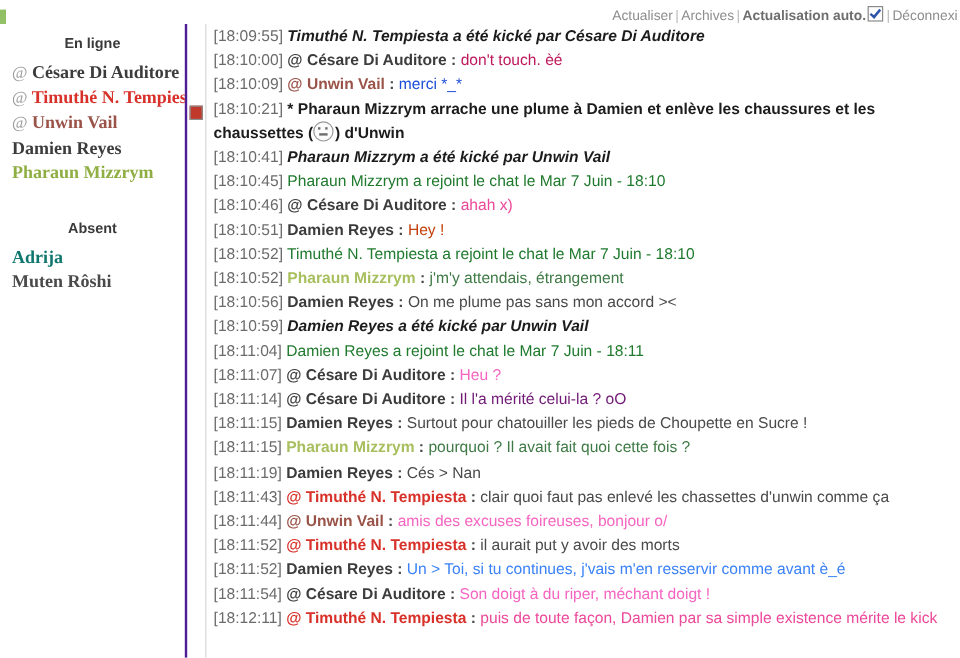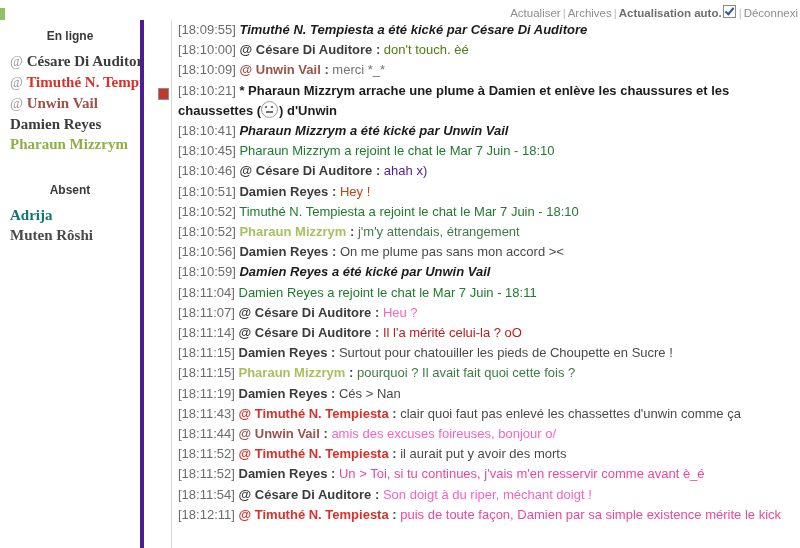--- a/index.html
+++ b/index.html
@@ -105,24 +105,24 @@
     top: 20px;
     right: 0;
     bottom: 0;
   }
 
   
   .sidebar {
     position: absolute;
     left: 0;
     top: 0;
-    width: 144px;
+    width: 156px;
     height: 528px;
     box-sizing: border-box;
-    border-right: 4px solid #4c1d95;
+    border-right: 2px solid #4c1d95;
     background: #fff;
     overflow: hidden;
   }
   .sidebar-inner {
     padding: 6px 6px 0 6px;
   }
   .group-title {
     text-align: center;
     font-family: "Liberation Sans", "DejaVu Sans", sans-serif;
     font-weight: bold;
@@ -275,40 +275,40 @@
             <div class="user-row" style="color: rgb(74, 74, 74);"><span>Muten Rôshi</span></div>
           </div>
       </div>
     </div>
 
     <div class="gutter-img"></div>
 
     <div class="chatpane">
       <div class="chat-list" id="chat-list">
           <div class="msg kick"><span class="ts">[18:09:55]</span> <span class="sys">Timuthé N. Tempiesta a été kické par Césare Di Auditore</span></div>
-          <div class="msg say"><span class="ts">[18:10:00]</span> <span class="nm" style="color:#3c3c3c">@ Césare Di Auditore</span><span class="colon"> : </span><span class="txt" style="color:#4d7c0f">don't touch. èé</span></div>
-          <div class="msg say"><span class="ts">[18:10:09]</span> <span class="nm" style="color:#9a5348">@ Unwin Vail</span><span class="colon"> : </span><span class="txt" style="color:#737373">merci *_*</span></div>
+          <div class="msg say"><span class="ts">[18:10:00]</span> <span class="nm" style="color:#3c3c3c">@ Césare Di Auditore</span><span class="colon"> : </span><span class="txt" style="color:#be185d">don't touch. èé</span></div>
+          <div class="msg say"><span class="ts">[18:10:09]</span> <span class="nm" style="color:#9a5348">@ Unwin Vail</span><span class="colon"> : </span><span class="txt" style="color:#1d4ed8">merci *_*</span></div>
           <div class="msg action"><span class="ts">[18:10:21]</span> <span class="sys">* Pharaun Mizzrym arrache une plume à Damien et enlève les chaussures et les chaussettes (</span><span class="emote"></span><span class="sys">) d'Unwin</span></div>
           <div class="msg kick"><span class="ts">[18:10:41]</span> <span class="sys">Pharaun Mizzrym a été kické par Unwin Vail</span></div>
           <div class="msg join"><span class="ts">[18:10:45]</span> <span class="sys">Pharaun Mizzrym a rejoint le chat le Mar 7 Juin - 18:10</span></div>
-          <div class="msg say"><span class="ts">[18:10:46]</span> <span class="nm" style="color:#3c3c3c">@ Césare Di Auditore</span><span class="colon"> : </span><span class="txt" style="color:#4c1d95">ahah x)</span></div>
+          <div class="msg say"><span class="ts">[18:10:46]</span> <span class="nm" style="color:#3c3c3c">@ Césare Di Auditore</span><span class="colon"> : </span><span class="txt" style="color:#ec4899">ahah x)</span></div>
           <div class="msg say"><span class="ts">[18:10:51]</span> <span class="nm" style="color:#3c3c3c">Damien Reyes</span><span class="colon"> : </span><span class="txt" style="color:#c2410c">Hey !</span></div>
           <div class="msg join"><span class="ts">[18:10:52]</span> <span class="sys">Timuthé N. Tempiesta a rejoint le chat le Mar 7 Juin - 18:10</span></div>
           <div class="msg say"><span class="ts">[18:10:52]</span> <span class="nm" style="color:#a8bf5e">Pharaun Mizzrym</span><span class="colon"> : </span><span class="txt" style="color:#3f7a46">j'm'y attendais, étrangement</span></div>
           <div class="msg say"><span class="ts">[18:10:56]</span> <span class="nm" style="color:#3c3c3c">Damien Reyes</span><span class="colon"> : </span><span class="txt" style="color:#4a4a4a">On me plume pas sans mon accord &gt;&lt;</span></div>
           <div class="msg kick"><span class="ts">[18:10:59]</span> <span class="sys">Damien Reyes a été kické par Unwin Vail</span></div>
           <div class="msg join"><span class="ts">[18:11:04]</span> <span class="sys">Damien Reyes a rejoint le chat le Mar 7 Juin - 18:11</span></div>
           <div class="msg say"><span class="ts">[18:11:07]</span> <span class="nm" style="color:#3c3c3c">@ Césare Di Auditore</span><span class="colon"> : </span><span class="txt" style="color:#f564c0">Heu ?</span></div>
-          <div class="msg say"><span class="ts">[18:11:14]</span> <span class="nm" style="color:#3c3c3c">@ Césare Di Auditore</span><span class="colon"> : </span><span class="txt" style="color:#b91c1c">Il l'a mérité celui-la ? oO</span></div>
+          <div class="msg say"><span class="ts">[18:11:14]</span> <span class="nm" style="color:#3c3c3c">@ Césare Di Auditore</span><span class="colon"> : </span><span class="txt" style="color:#701a75">Il l'a mérité celui-la ? oO</span></div>
           <div class="msg say"><span class="ts">[18:11:15]</span> <span class="nm" style="color:#3c3c3c">Damien Reyes</span><span class="colon"> : </span><span class="txt" style="color:#4a4a4a">Surtout pour chatouiller les pieds de Choupette en Sucre !</span></div>
           <div class="msg say"><span class="ts">[18:11:15]</span> <span class="nm" style="color:#a8bf5e">Pharaun Mizzrym</span><span class="colon"> : </span><span class="txt" style="color:#3f7a46">pourquoi ? Il avait fait quoi cette fois ?</span></div>
           <div class="msg say"><span class="ts">[18:11:19]</span> <span class="nm" style="color:#3c3c3c">Damien Reyes</span><span class="colon"> : </span><span class="txt" style="color:#4a4a4a">Cés &gt; Nan</span></div>
           <div class="msg say"><span class="ts">[18:11:43]</span> <span class="nm" style="color:#d8312a">@ Timuthé N. Tempiesta</span><span class="colon"> : </span><span class="txt" style="color:#4a4a4a">clair quoi faut pas enlevé les chassettes d'unwin comme ça</span></div>
           <div class="msg say"><span class="ts">[18:11:44]</span> <span class="nm" style="color:#9a5348">@ Unwin Vail</span><span class="colon"> : </span><span class="txt" style="color:#f564c0">amis des excuses foireuses, bonjour o/</span></div>
           <div class="msg say"><span class="ts">[18:11:52]</span> <span class="nm" style="color:#d8312a">@ Timuthé N. Tempiesta</span><span class="colon"> : </span><span class="txt" style="color:#4a4a4a">il aurait put y avoir des morts</span></div>
-          <div class="msg say"><span class="ts">[18:11:52]</span> <span class="nm" style="color:#3c3c3c">Damien Reyes</span><span class="colon"> : </span><span class="txt" style="color:#ec4899">Un &gt; Toi, si tu continues, j'vais m'en resservir comme avant è_é</span></div>
+          <div class="msg say"><span class="ts">[18:11:52]</span> <span class="nm" style="color:#3c3c3c">Damien Reyes</span><span class="colon"> : </span><span class="txt" style="color:#3b82f6">Un &gt; Toi, si tu continues, j'vais m'en resservir comme avant è_é</span></div>
           <div class="msg say"><span class="ts">[18:11:54]</span> <span class="nm" style="color:#3c3c3c">@ Césare Di Auditore</span><span class="colon"> : </span><span class="txt" style="color:#f564c0">Son doigt à du riper, méchant doigt !</span></div>
           <div class="msg say"><span class="ts">[18:12:11]</span> <span class="nm" style="color:#d8312a">@ Timuthé N. Tempiesta</span><span class="colon"> : </span><span class="txt" style="color:#ec4899">puis de toute façon, Damien par sa simple existence mérite le kick</span></div>
         </div>
     </div>
 
   </div>
 </div>
 
 </body></html>

